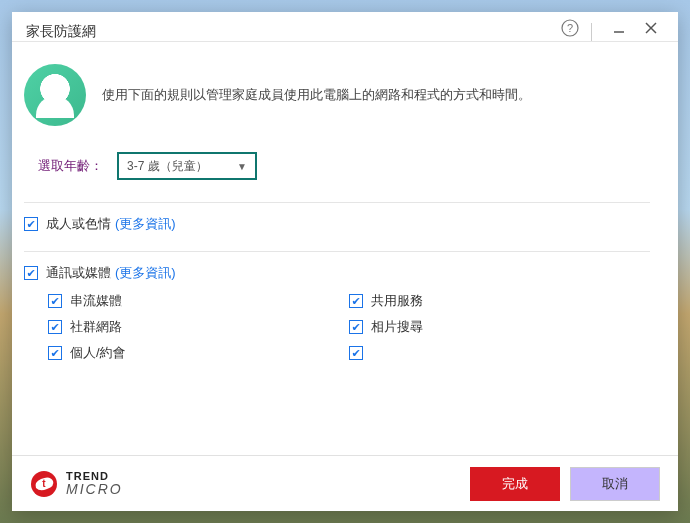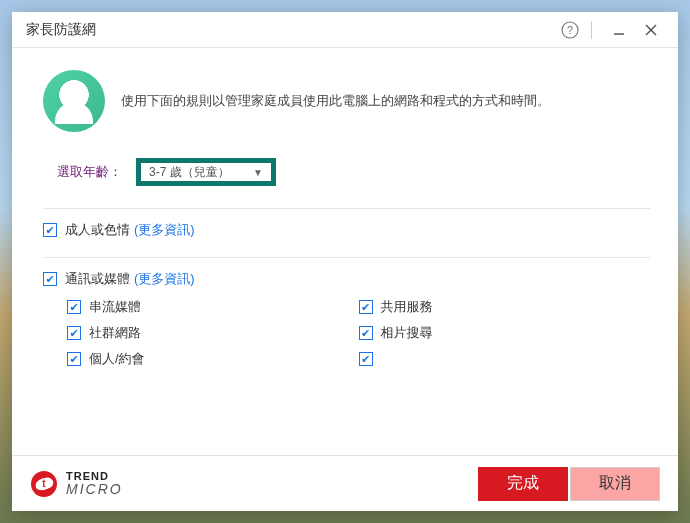--- a/index.html
+++ b/index.html
@@ -4,29 +4,29 @@
 <style>
   * { box-sizing: border-box; margin: 0; padding: 0; }
   html, body { width: 690px; height: 523px; overflow: hidden; font-family: "Microsoft JhengHei", "PingFang TC", Arial, sans-serif; }
   body { background: linear-gradient(to bottom, #a7c8e8 0%, #b8d8f0 40%, #c4a870 60%, #6b7a50 100%); position: relative; }
   .window {
     position: absolute; top: 12px; left: 12px; right: 12px; bottom: 12px;
     background: #fff; box-shadow: 0 4px 20px rgba(0,0,0,0.25);
     display: flex; flex-direction: column;
   }
   .titlebar {
-    display: flex; align-items: center; height: 36px; padding: 0 14px;
+    display: flex; align-items: flex-end; height: 30px; padding: 0 14px;
     border-bottom: 1px solid #e5e5e5; font-size: 14px; color: #333;
   }
   .titlebar .title { flex: 1; font-weight: 500; }
   .titlebar .tbtn { width: 26px; height: 26px; display: flex; align-items: center; justify-content: center; margin-left: 6px; color: #555; cursor: pointer; }
   .titlebar .sep { width: 1px; height: 18px; background: #ccc; margin: 0 8px; }
   .content-wrap { flex: 1; position: relative; overflow: hidden; }
   .content {
-    position: absolute; inset: 0; overflow-y: auto; padding: 10px 28px 10px 31px;
+    position: absolute; inset: 0; overflow-y: auto; padding: 10px 28px 10px 12px;
     scrollbar-width: thin;
   }
   .content::-webkit-scrollbar { width: 10px; }
   .content::-webkit-scrollbar-thumb { background: #c1c1c1; border-radius: 0; }
   .head-row { display: flex; align-items: center; margin: 12px 0 26px 0; }
   .avatar {
     width: 62px; height: 62px; border-radius: 50%;
     background: radial-gradient(circle at 50% 40%, #fff 0%, #fff 30%, transparent 31%),
                 linear-gradient(135deg, #4fd1a5, #3cb98e);
     position: relative; margin-right: 16px; flex-shrink: 0;
@@ -36,21 +36,21 @@
     width: 22px; height: 22px; border-radius: 50%; background: #fff;
   }
   .avatar::after {
     content: ""; position: absolute; bottom: 8px; left: 50%; transform: translateX(-50%);
     width: 38px; height: 22px; border-radius: 20px 20px 0 0; background: #fff;
   }
   .desc { font-size: 13px; color: #444; line-height: 1.6; }
   .age-row { display: flex; align-items: center; margin: 6px 0 22px 14px; }
   .age-label { font-size: 13px; color: #701a75; margin-right: 14px; }
   .age-select {
-    width: 140px; height: 28px; border: 5px solid #0f766e; font-size: 12px; color: #555;
+    width: 140px; height: 28px; border: 2px solid #0f766e; font-size: 12px; color: #555;
     display: flex; align-items: center; padding: 0 8px; justify-content: space-between;
     cursor: pointer; background: #fff;
   }
   .age-select .caret { font-size: 10px; color: #666; }
   hr.thin { border: none; border-top: 1px solid #e5e5e5; margin: 0 0 12px 0; }
   .sect { margin-bottom: 18px; }
   .sect-head { display: flex; align-items: center; font-size: 13px; margin-bottom: 10px; }
   .cb {
     width: 14px; height: 14px; border: 1px solid #1a73e8; margin-right: 8px;
     display: inline-flex; align-items: center; justify-content: center;
@@ -65,23 +65,23 @@
   .footer {
     height: 56px; background: #fff; border-top: 1px solid #e1e1e1;
     display: flex; align-items: center; padding: 0 18px;
   }
   .brand { display: flex; align-items: center; }
   .brand svg { margin-right: 8px; }
   .brand-text { line-height: 1; }
   .brand-text .t1 { font-weight: 700; font-size: 11px; letter-spacing: 1px; color: #222; }
   .brand-text .t2 { font-size: 14px; letter-spacing: 2px; color: #555; font-style: italic; }
   .footer .spacer { flex: 1; }
-  .btn { height: 34px; min-width: 90px; font-size: 16px; display: flex; align-items: center; justify-content: center; cursor: pointer; margin-left: 2px; font-family: Liberation Serif, serif; }
+  .btn { height: 34px; min-width: 90px; font-size: 13px; display: flex; align-items: center; justify-content: center; cursor: pointer; margin-left: 10px; font-family: Liberation Serif, serif; }
   .btn.primary { background: #d71921; color: #fff; }
-  .btn.secondary { background: #fca5a5; color: #333; border: 1px solid #ccc; }
+  .btn.secondary { background: #c4b5fd; color: #333; border: 1px solid #ccc; }
 </style>
 </head>
 <body>
 
 <div class="window">
 
   <div class="titlebar">
     <div class="title">家長防護網</div>
     <div class="tbtn">
       <svg width="18" height="18" viewBox="0 0 18 18">

